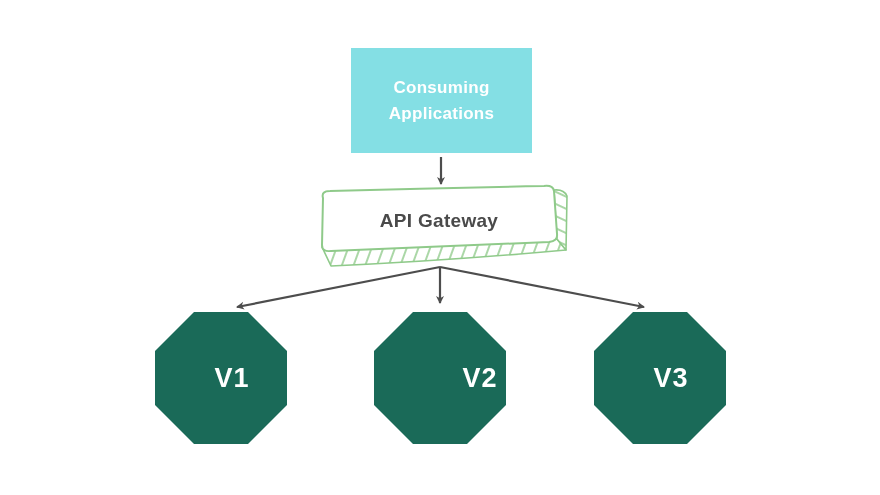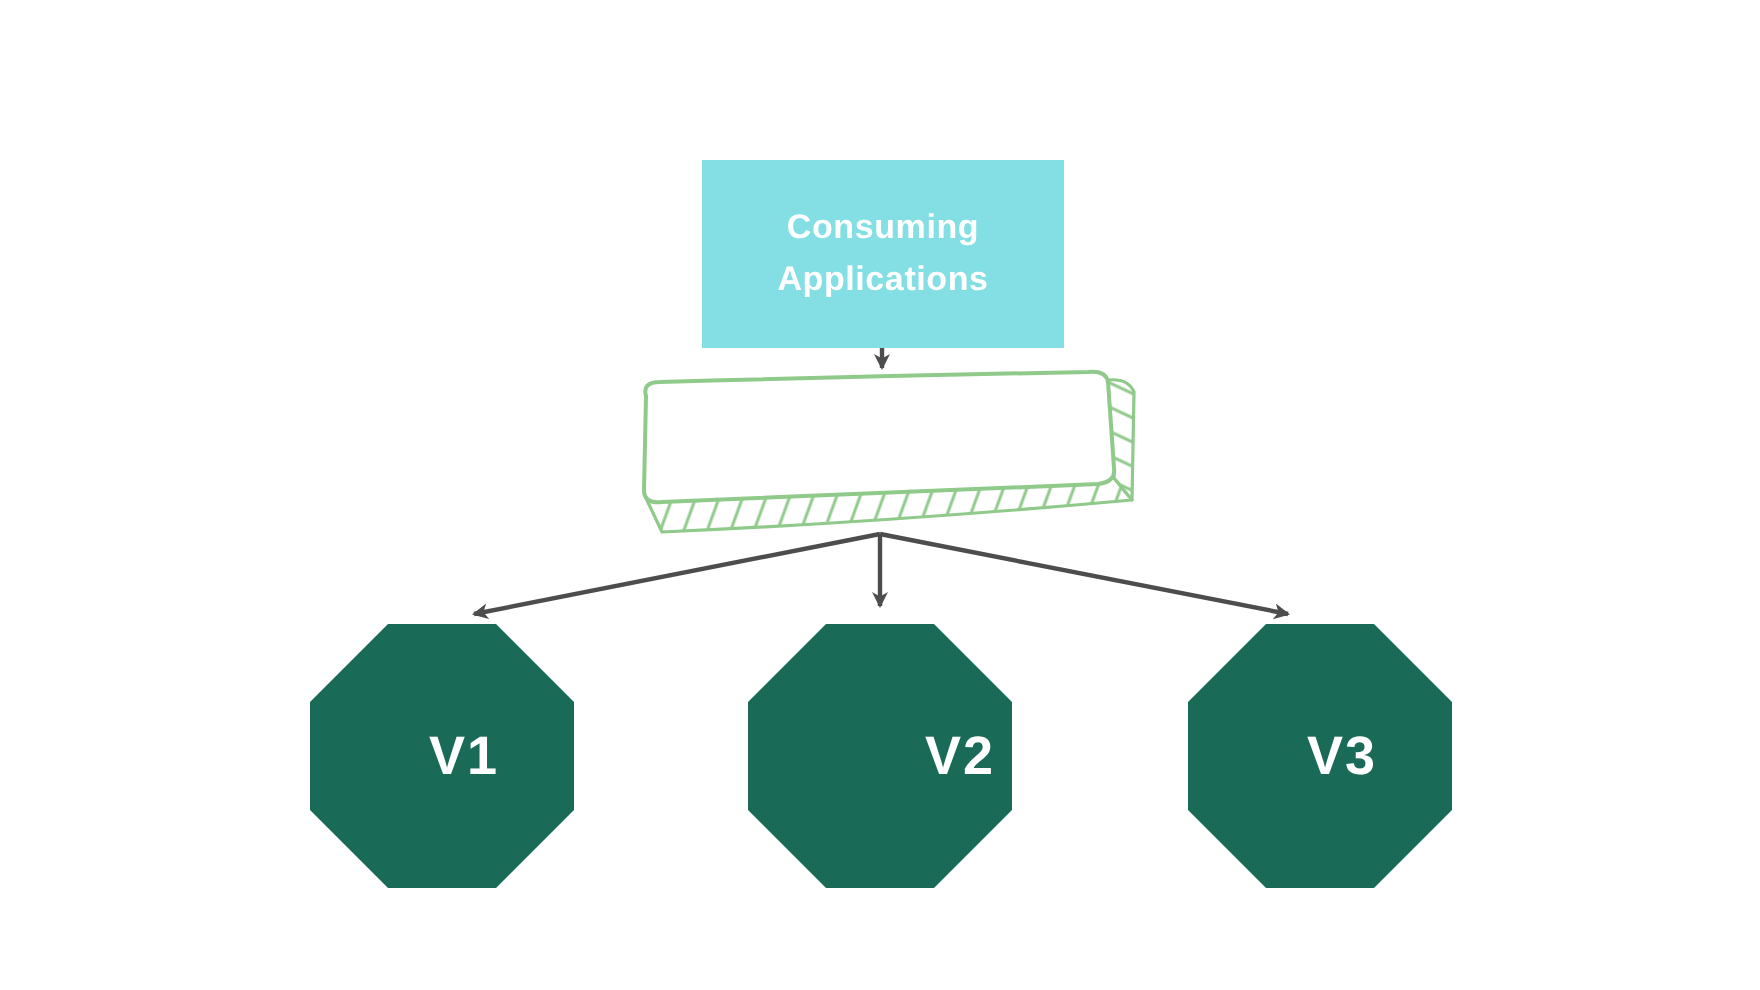--- a/index.html
+++ b/index.html
@@ -16,25 +16,24 @@
   html,body{width:880px;height:495px;overflow:hidden;}
   body{
     background:var(--background);
     font-family:"Liberation Sans", sans-serif;
     position:relative;
   }
   .canvas{position:absolute;inset:0;width:880px;height:495px;}
   .shape-layer{position:absolute;left:0;top:0;width:880px;height:495px;}
 
   .consuming-box{
-    position:absolute;left:351px;top:48px;width:181px;height:94px;
+    position:absolute;left:351px;top:48px;width:181px;height:105px;
     background:var(--cyan_box);
     display:flex;align-items:center;justify-content:center;text-align:center;
     padding:0 28px;
-    margin-top:32px;
   }
   .consuming-box .label{
     color:var(--cyan_box_text);
     font-weight:bold;font-size:17px;line-height:26px;
     letter-spacing:.3px;
   }
 
   .gateway-label{
     position:absolute;left:319px;top:196px;width:240px;height:50px;
     display:flex;align-items:center;justify-content:center;
@@ -102,18 +101,19 @@
 
     <polygon class="node-shape" points="194,312 248,312 287,351 287,405 248,444 194,444 155,405 155,351"></polygon>
     <polygon class="node-shape" points="413,312 467,312 506,351 506,405 467,444 413,444 374,405 374,351"></polygon>
     <polygon class="node-shape" points="633,312 687,312 726,351 726,405 687,444 633,444 594,405 594,351"></polygon>
   </svg>
 
   <div class="consuming-box">
     <div class="label">Consuming Applications</div>
   </div>
 
+  <div class="gateway-label">API Gateway</div>
 
   <div class="octagon-label v1">V1</div>
   <div class="octagon-label v2">V2</div>
   <div class="octagon-label v3">V3</div>
 
 </div>
 
 </body></html>

